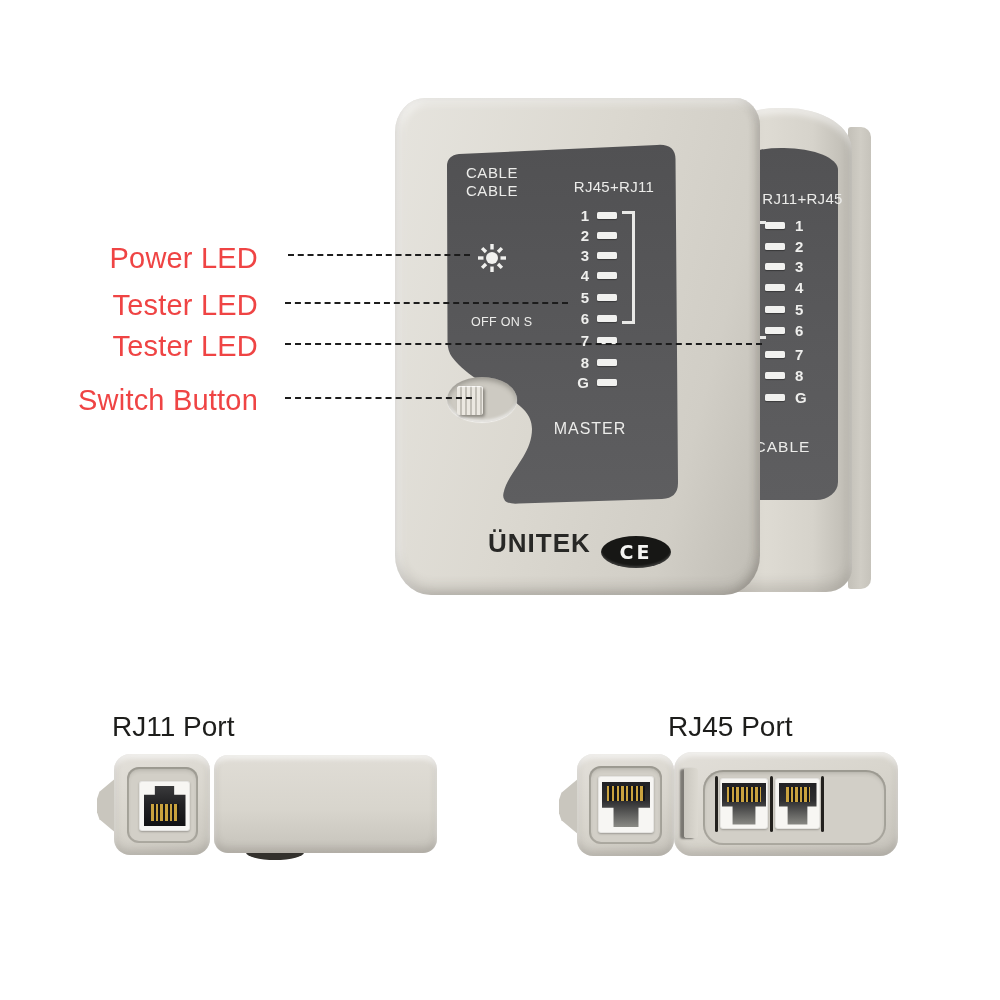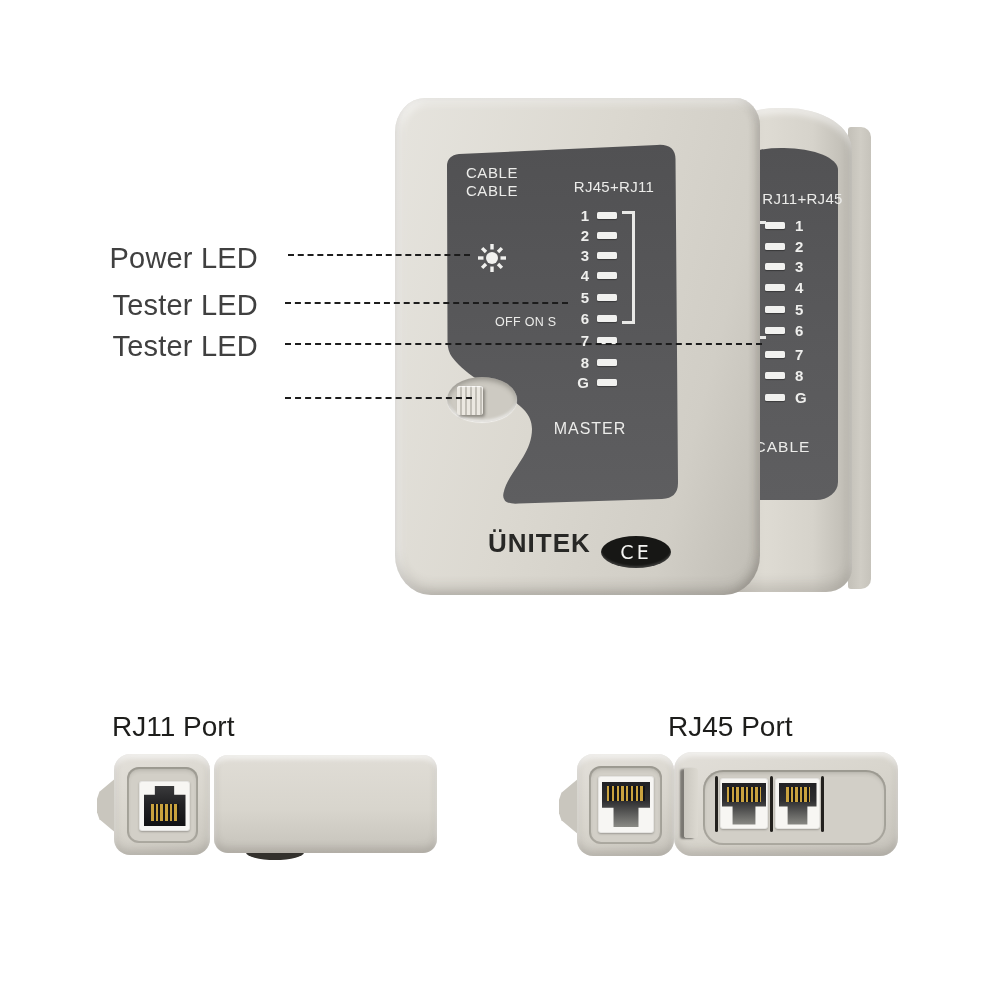--- a/index.html
+++ b/index.html
@@ -3,21 +3,21 @@
 <meta charset="utf-8">
 <style>
   html,body{margin:0;padding:0;background:#ffffff;}
   #stage{
     position:relative;width:1000px;height:1000px;background:#ffffff;
     font-family:"Liberation Sans",sans-serif;overflow:hidden;
   }
   
   .callout-label{
     position:absolute;left:20px;width:238px;text-align:right;
-    font-size:29px;font-weight:400;color:#404040;letter-spacing:.2px;white-space:nowrap;
+    font-size:29px;font-weight:400;color:#ef4444;letter-spacing:.2px;white-space:nowrap;
   }
   .callout-line{position:absolute;height:0;border-top:2px dashed #1c1c1c;z-index:30;}
   
   .section-label{
     position:absolute;font-size:28px;font-weight:400;color:#1d1d1b;white-space:nowrap;
   }
   
   .master-unit{
     position:absolute;left:395px;top:98px;width:317px;height:497px;
     background:linear-gradient(105deg,#e6e4de 0%,#dbd8d0 45%,#d1cec6 78%,#bfbcb4 100%);
@@ -40,21 +40,21 @@
   }
   .unit-junction{
     position:absolute;left:704px;top:132px;width:8px;height:452px;
     background:linear-gradient(90deg,rgba(45,43,39,0),rgba(45,43,39,.55));
     border-radius:4px;z-index:3;
   }
   .panel-svg{position:absolute;left:0;top:0;}
   .panel-text{position:absolute;color:#ececea;text-align:center;}
   .t-title{left:47px;top:66px;width:100px;font-size:15px;line-height:18px;letter-spacing:.6px;}
   .t-ports-m{left:164px;top:80px;width:110px;font-size:15px;letter-spacing:.3px;}
-  .t-offon{left:76px;top:217px;width:70px;font-size:12.5px;letter-spacing:.3px;text-align:left;margin-left:24px;}
+  .t-offon{left:76px;top:217px;width:70px;font-size:12.5px;letter-spacing:.3px;text-align:left;}
   .t-master{left:140px;top:322px;width:110px;font-size:16px;letter-spacing:1px;}
   .t-ports-r{left:15px;top:82px;width:111px;font-size:15px;letter-spacing:.3px;padding-left:20px;}
   .t-remote{left:15px;top:330px;width:111px;font-size:15.5px;letter-spacing:1px;}
   .remote-panel{
     position:absolute;left:15px;top:40px;width:111px;height:352px;
     background:linear-gradient(180deg,#525254,#5a5a5c 60%,#5e5e60);
     border-radius:54px 54px 22px 22px / 22px 22px 18px 18px;
   }
   
   .led-row{position:absolute;height:16px;display:flex;align-items:center;}
@@ -82,21 +82,21 @@
   
   .brand-logo{
     position:absolute;left:45px;top:430px;font-size:26px;font-weight:800;color:#282826;
     letter-spacing:1px;line-height:30px;margin-left:48px;
   }
   .ce-badge{
     position:absolute;left:206px;top:438px;width:70px;height:32px;border-radius:50%;
     background:#171715;display:flex;align-items:center;justify-content:center;
     box-shadow:inset 0 -2px 2px rgba(255,255,255,.15);
   }
-  .ce-badge span{color:#f4f4f2;font-size:19px;font-weight:400;letter-spacing:3px;font-family:"DejaVu Sans",sans-serif;}
+  .ce-badge span{color:#f4f4f2;font-size:19px;font-weight:700;letter-spacing:3px;font-family:"DejaVu Sans",sans-serif;}
   
   .wedge{position:absolute;width:20px;height:57px;background:#c9c6be;
     clip-path:polygon(100% 0,100% 100%,12% 74%,0 62%,0 38%,12% 26%);}
   .head-box{
     position:absolute;border-radius:16px;
     background:linear-gradient(160deg,#e3e0da 0%,#d8d5cd 55%,#c8c5bd 100%);
     box-shadow:inset 0 -5px 8px rgba(60,58,52,.18), inset 0 4px 5px rgba(255,255,255,.6);
   }
   .recess{
     position:absolute;border-radius:12px;background:#d2cfc7;
@@ -147,20 +147,21 @@
   .dark-line{position:absolute;width:3px;background:#23211e;border-radius:1.5px;}
 </style>
 </head>
 <body>
 
 <div id="stage">
 
   <div class="callout-label" style="top:242px">Power LED</div>
   <div class="callout-label" style="top:289px">Tester LED</div>
   <div class="callout-label" style="top:330px">Tester LED</div>
+  <div class="callout-label" style="top:384px">Switch Button</div>
 
   <div class="callout-line" style="left:288px;top:254px;width:182px"></div>
   <div class="callout-line" style="left:285px;top:302px;width:283px"></div>
   <div class="callout-line" style="left:285px;top:343px;width:477px"></div>
   <div class="callout-line" style="left:285px;top:397px;width:187px"></div>
 
   <div class="back-flange"></div>
   <div class="unit-junction"></div>
 
   <div class="remote-unit">

